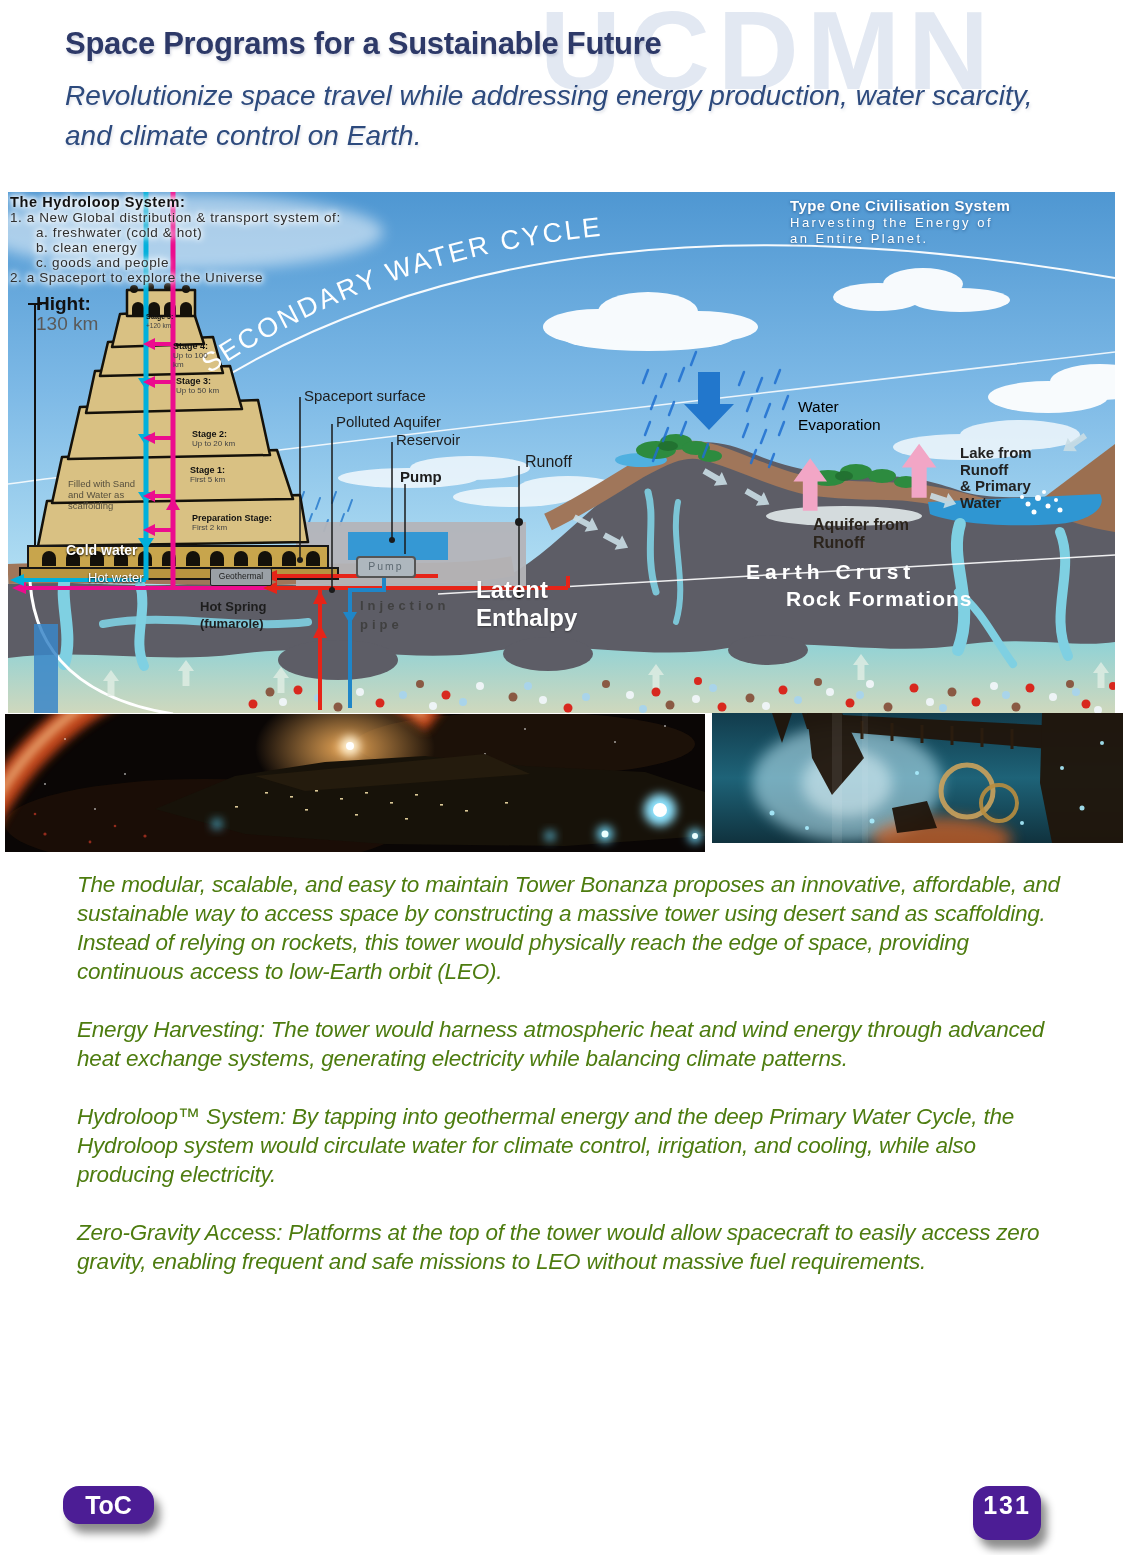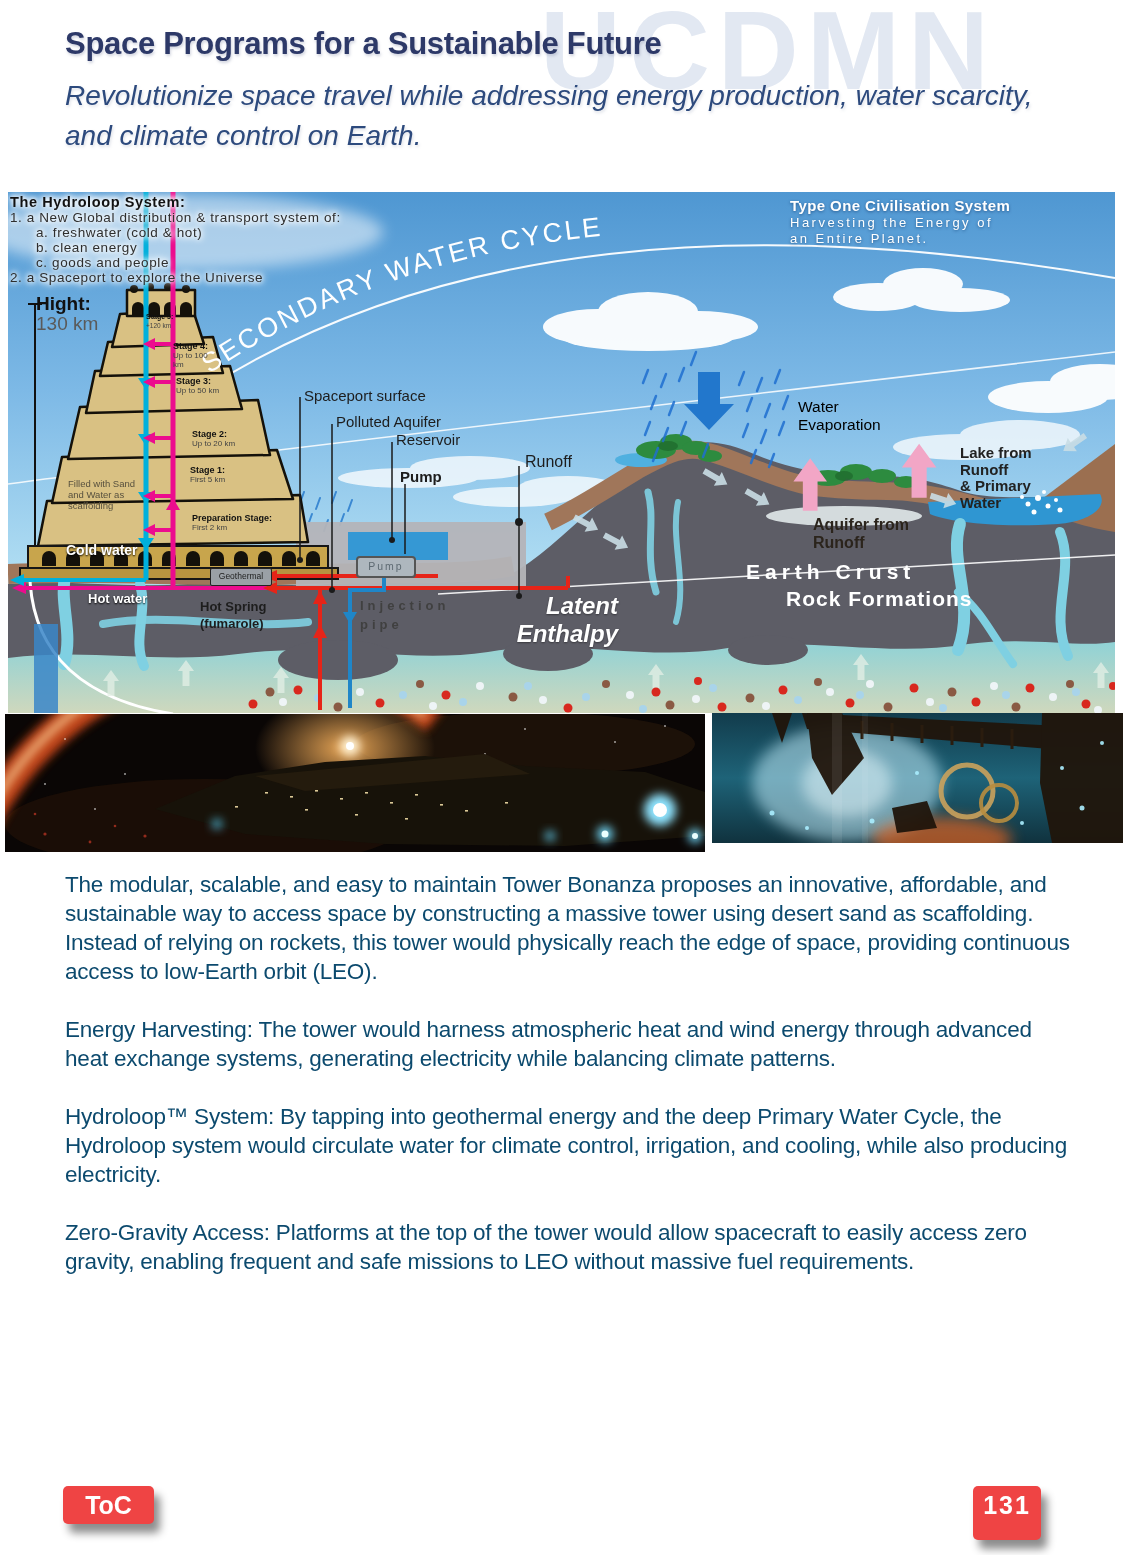--- a/index.html
+++ b/index.html
@@ -43,37 +43,37 @@
   .polluted{left:328px;top:222px;}
   .reservoir{left:388px;top:240px;}
   .pumplab{left:392px;top:277px;font-weight:bold;}
   .runoff{left:517px;top:261px;font-size:16px;}
   .evap{left:790px;top:206px;font-size:15.5px;line-height:18px;}
   .lake{left:952px;top:253px;font-size:15px;font-weight:bold;color:#222;line-height:16.5px;}
   .aquifer{left:805px;top:324px;font-size:16px;font-weight:bold;color:#2b241c;line-height:18px;}
   .crust1{left:738px;top:368px;font-size:21px;font-weight:bold;color:#fff;letter-spacing:5px;}
   .crust2{left:778px;top:395px;font-size:21px;font-weight:bold;color:#fff;letter-spacing:1px;}
   .coldw{left:58px;top:351px;font-size:14px;font-weight:bold;color:#fff;text-shadow:0 1px 2px #000;}
-  .hotw{left:80px;top:400px;font-size:13px;font-weight:bold;color:#fff;text-shadow:0 1px 2px #000;}
+  .hotw{left:80px;top:379px;font-size:13px;font-weight:normal;color:#fff;text-shadow:0 1px 2px #000;}
   .geobox{left:202px;top:376px;width:60px;height:16px;background:#9aa0a6;border:1.5px solid #222;
           border-radius:2px;font-size:8.5px;color:#222;text-align:center;line-height:15px;}
   .pumpbox{left:348px;top:364px;width:56px;height:18px;background:#aeb7be;border:2px solid #555;
            border-radius:4px;font-size:10.5px;color:#5e6a72;letter-spacing:2px;text-align:center;line-height:17px;}
   .hotspring{left:192px;top:406px;font-size:13px;font-weight:bold;color:#1d1d1d;line-height:17px;}
   .injection{left:352px;top:404px;font-size:13px;font-weight:bold;color:#404040;letter-spacing:4px;line-height:19px;}
-  .latent{left:468px;top:400px;width:142px;text-align:right;font-size:24px;font-weight:bold;
-          color:#fff;line-height:28px;text-shadow:0 1px 2px rgba(0,0,0,.4);font-style:italic;}
+  .latent{left:468px;top:384px;width:142px;text-align:left;font-size:24px;font-weight:bold;
+          color:#fff;line-height:28px;text-shadow:0 1px 2px rgba(0,0,0,.4);}
   
   .photoL{position:absolute;left:5px;top:714px;width:700px;height:138px;overflow:hidden;}
   .photoR{position:absolute;left:712px;top:713px;width:411px;height:130px;overflow:hidden;}
   
   .bodytext{position:absolute;left:65px;top:870px;width:1010px;}
-  .bodytext p{margin:0 0 29px 0;font-size:22.5px;line-height:29px;color:#0c4a6e;letter-spacing:-0.2px;}
+  .bodytext p{margin:0 0 29px 12px;font-size:22.5px;line-height:29px;color:#4d7c0f;letter-spacing:-0.2px;font-style:italic;}
   
-  .badge{position:absolute;background:#ef4444;border-radius:5px;color:#fff;font-weight:bold;
+  .badge{position:absolute;background:#4c1d95;border-radius:16px;color:#fff;font-weight:bold;
          font-size:25px;text-align:center;box-shadow:6px 9px 9px rgba(0,0,0,.45);}
   .toc{left:63px;top:1486px;width:91px;height:38px;line-height:38px;}
   .pageno{left:973px;top:1486px;width:68px;height:54px;line-height:39px;letter-spacing:2px;}
 </style>
 </head>
 <body>
 
 <div class="page">
 
   <div class="watermark">UCDMN</div>

